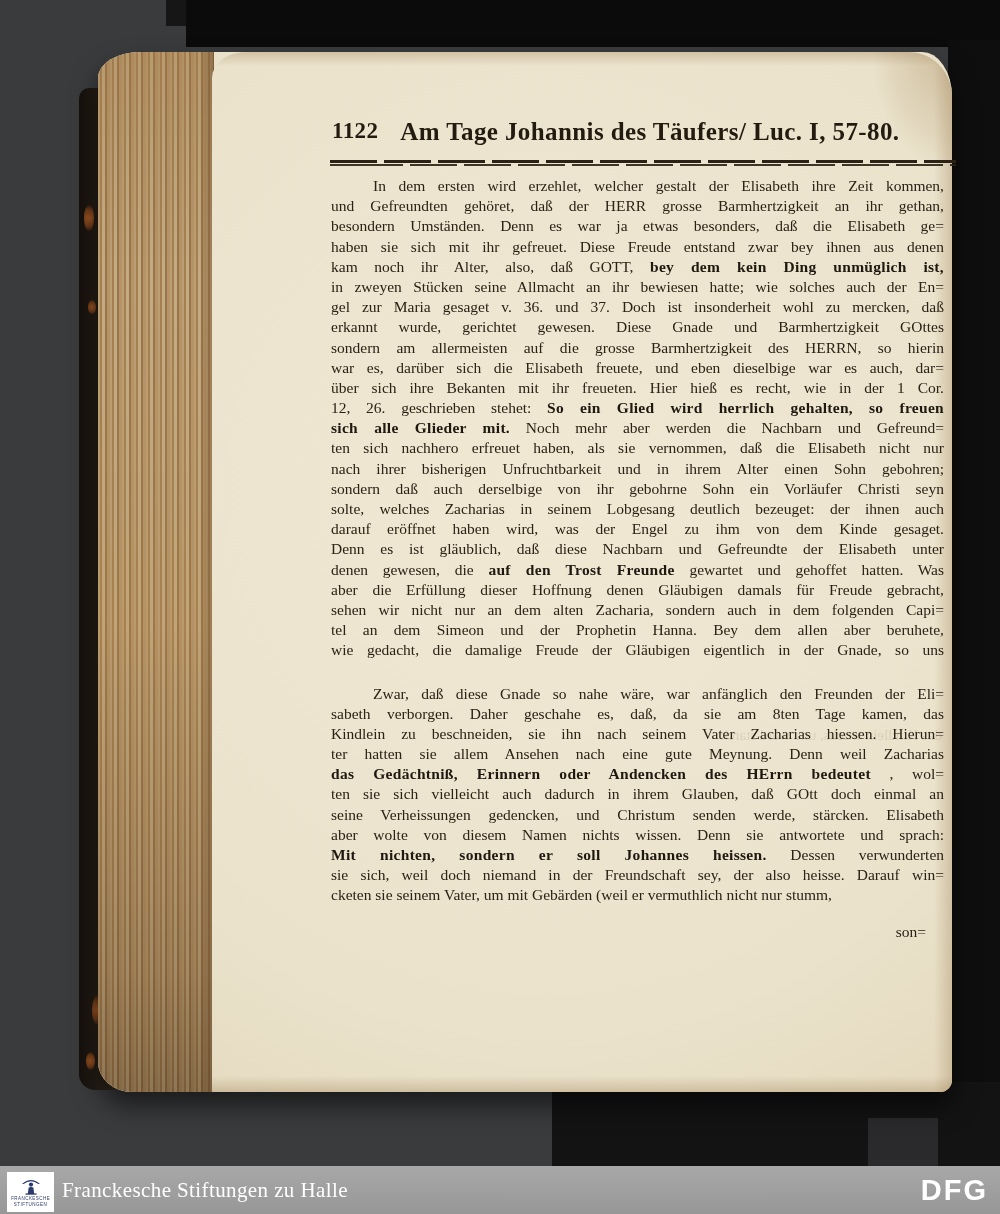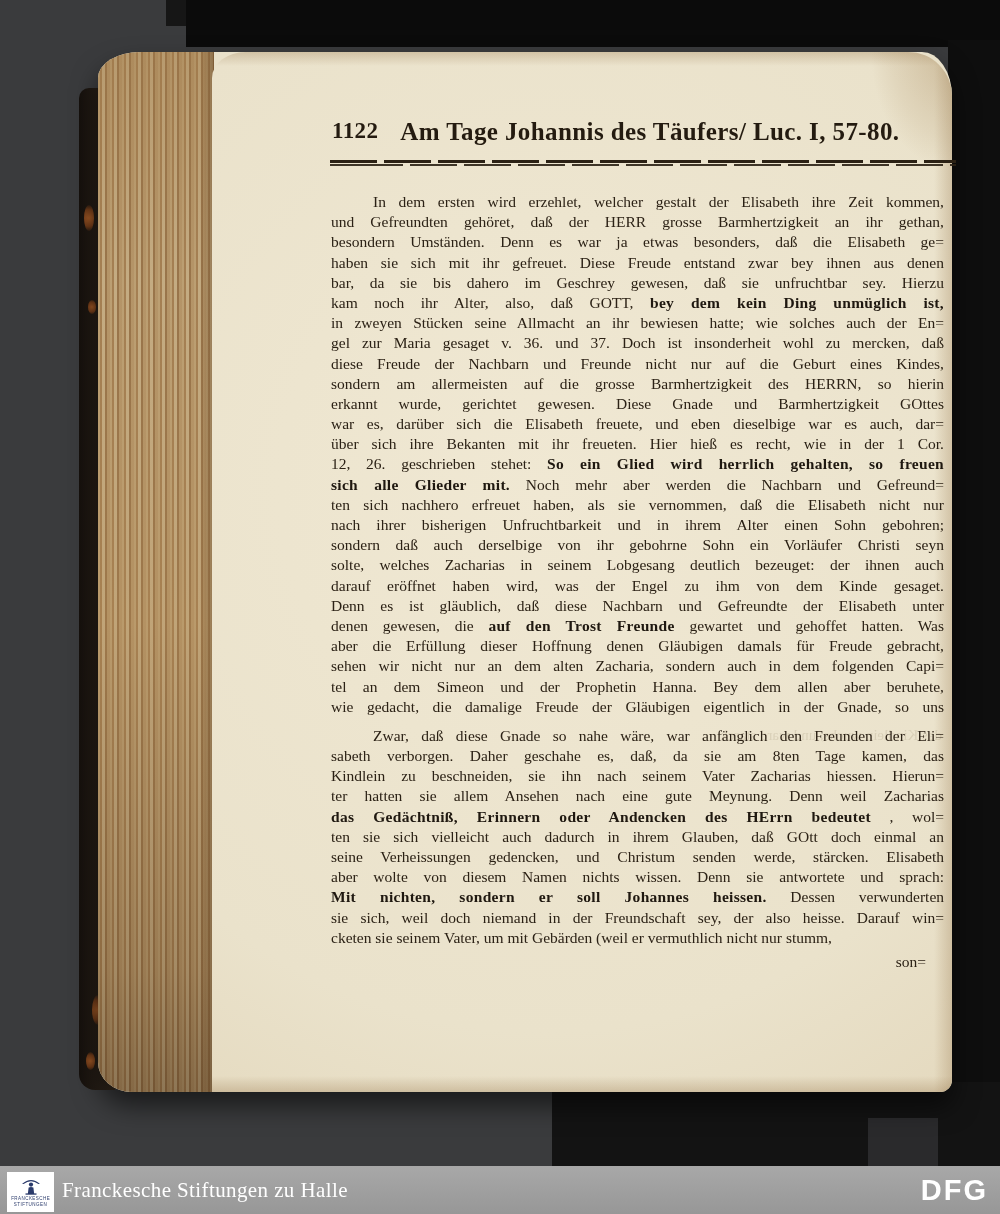--- a/index.html
+++ b/index.html
@@ -61,29 +61,29 @@
     position:absolute;left:332px;top:118px;width:624px;height:34px;
     display:flex;align-items:flex-start;gap:22px;
     color:#241b10;font-weight:bold;font-size:25px;letter-spacing:.4px;white-space:nowrap;
   }
   .page-num{font-size:23px;}
   .header-rule{position:absolute;left:330px;top:160px;width:626px;height:7px;}
   .rule-line{height:2.5px;background:repeating-linear-gradient(90deg,#2b2114 0 47px,rgba(0,0,0,0) 47px 54px);}
   .rule-line.second{margin-top:1px;background-position:26px 0;opacity:.9;}
 
   .body-text{
-    position:absolute;left:331px;top:192px;width:613px;
+    position:absolute;left:331px;top:176px;width:613px;
     font-size:15.5px;line-height:20.2px;color:#2b2115;
   }
   .tline{white-space:nowrap;height:20.2px;text-align:justify;text-align-last:justify;overflow:visible;}
   .tline.first{padding-left:42px;}
   .tline.last{text-align-last:left;}
-  .para + .para{margin-top:9px;}
+  .para + .para{margin-top:23px;}
   .emph{font-weight:bold;letter-spacing:.3px;color:#1f1810;}
-  .catchword{text-align:center;text-align-last:right;padding-right:18px;margin-top:4px;}
+  .catchword{text-align:center;text-align-last:right;padding-right:18px;margin-top:16px;}
 
   .bleed{
     position:absolute;left:596px;top:727px;width:346px;
     transform:scaleX(-1);opacity:.14;filter:blur(.6px);
     font-size:15px;color:#6b5a38;white-space:nowrap;pointer-events:none;
   }
 
   
   .footer{
     position:absolute;left:0;top:1166px;width:1000px;height:48px;
@@ -136,27 +136,25 @@
 
 <div class="bleed">das Kindlein wuchs, und ward starck</div>
 
 <div class="body-text">
   <div id="paras">
       <div class="para">
         <div class="tline first"><span>In dem ersten wird erzehlet, welcher gestalt der Elisabeth ihre Zeit kommen,</span></div>
         <div class="tline"><span>und Gefreundten gehöret, daß der HERR grosse Barmhertzigkeit an ihr gethan,</span></div>
         <div class="tline"><span>besondern Umständen.  Denn es war ja etwas besonders, daß die Elisabeth ge=</span></div>
         <div class="tline"><span>haben sie sich mit ihr gefreuet.  Diese Freude entstand zwar bey ihnen aus denen</span></div>
-        <div class="tline"><span>bar, da sie bis dahero im Geschrey gewesen, daß sie unfruchtbar sey.  Hierzu</span></div>
         <div class="tline"><span>kam noch ihr Alter, also, daß GOTT, </span><span class="emph">bey dem kein Ding unmüglich ist,</span></div>
         <div class="tline"><span>in zweyen Stücken seine Allmacht an ihr bewiesen hatte; wie solches auch der En=</span></div>
         <div class="tline"><span>gel zur Maria gesaget v. 36. und 37.  Doch ist insonderheit wohl zu mercken, daß</span></div>
-        <div class="tline"><span>diese Freude der Nachbarn und Freunde nicht nur auf die Geburt eines Kindes,</span></div>
+        <div class="tline"><span>erkannt wurde, gerichtet gewesen.  Diese Gnade und Barmhertzigkeit GOttes</span></div>
         <div class="tline"><span>sondern am allermeisten auf die grosse Barmhertzigkeit des HERRN, so hierin</span></div>
-        <div class="tline"><span>erkannt wurde, gerichtet gewesen.  Diese Gnade und Barmhertzigkeit GOttes</span></div>
         <div class="tline"><span>war es, darüber sich die Elisabeth freuete, und eben dieselbige war es auch, dar=</span></div>
         <div class="tline"><span>über sich ihre Bekanten mit ihr freueten.  Hier hieß es recht, wie in der 1 Cor.</span></div>
         <div class="tline"><span>12, 26. geschrieben stehet: </span><span class="emph">So ein Glied wird herrlich gehalten, so freuen</span></div>
         <div class="tline"><span class="emph">sich alle Glieder mit.</span><span>  Noch mehr aber werden die Nachbarn und Gefreund=</span></div>
         <div class="tline"><span>ten sich nachhero erfreuet haben, als sie vernommen, daß die Elisabeth nicht nur</span></div>
         <div class="tline"><span>nach ihrer bisherigen Unfruchtbarkeit und in ihrem Alter einen Sohn gebohren;</span></div>
         <div class="tline"><span>sondern daß auch derselbige von ihr gebohrne Sohn ein Vorläufer Christi seyn</span></div>
         <div class="tline"><span>solte, welches Zacharias in seinem Lobgesang deutlich bezeuget:  der ihnen auch</span></div>
         <div class="tline"><span>darauf eröffnet haben wird, was der Engel zu ihm von dem Kinde gesaget.</span></div>
         <div class="tline"><span>Denn es ist gläublich, daß diese Nachbarn und Gefreundte der Elisabeth unter</span></div>

